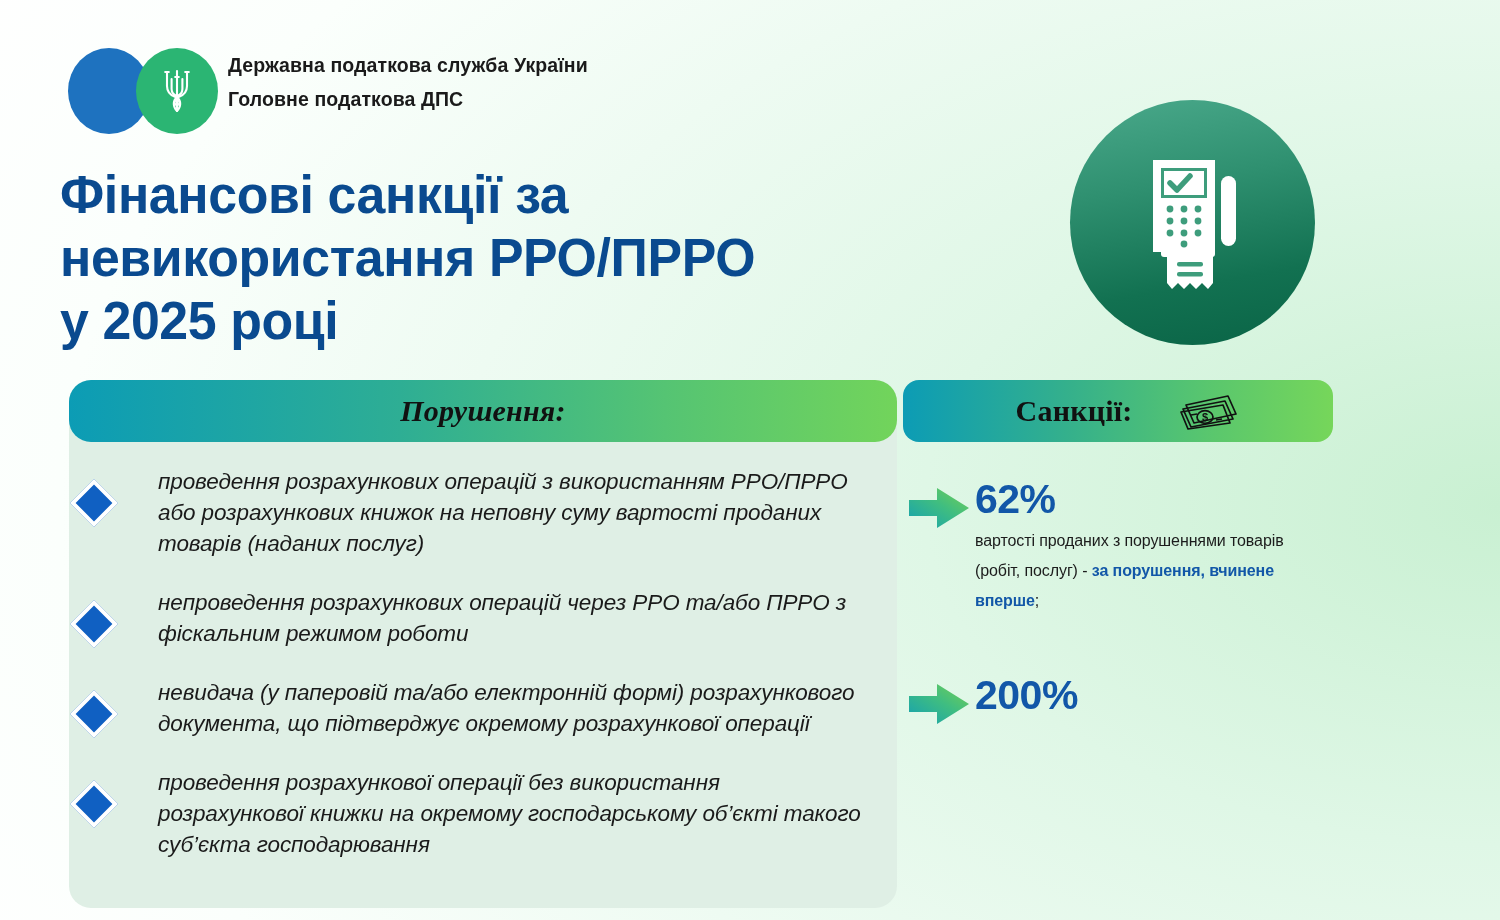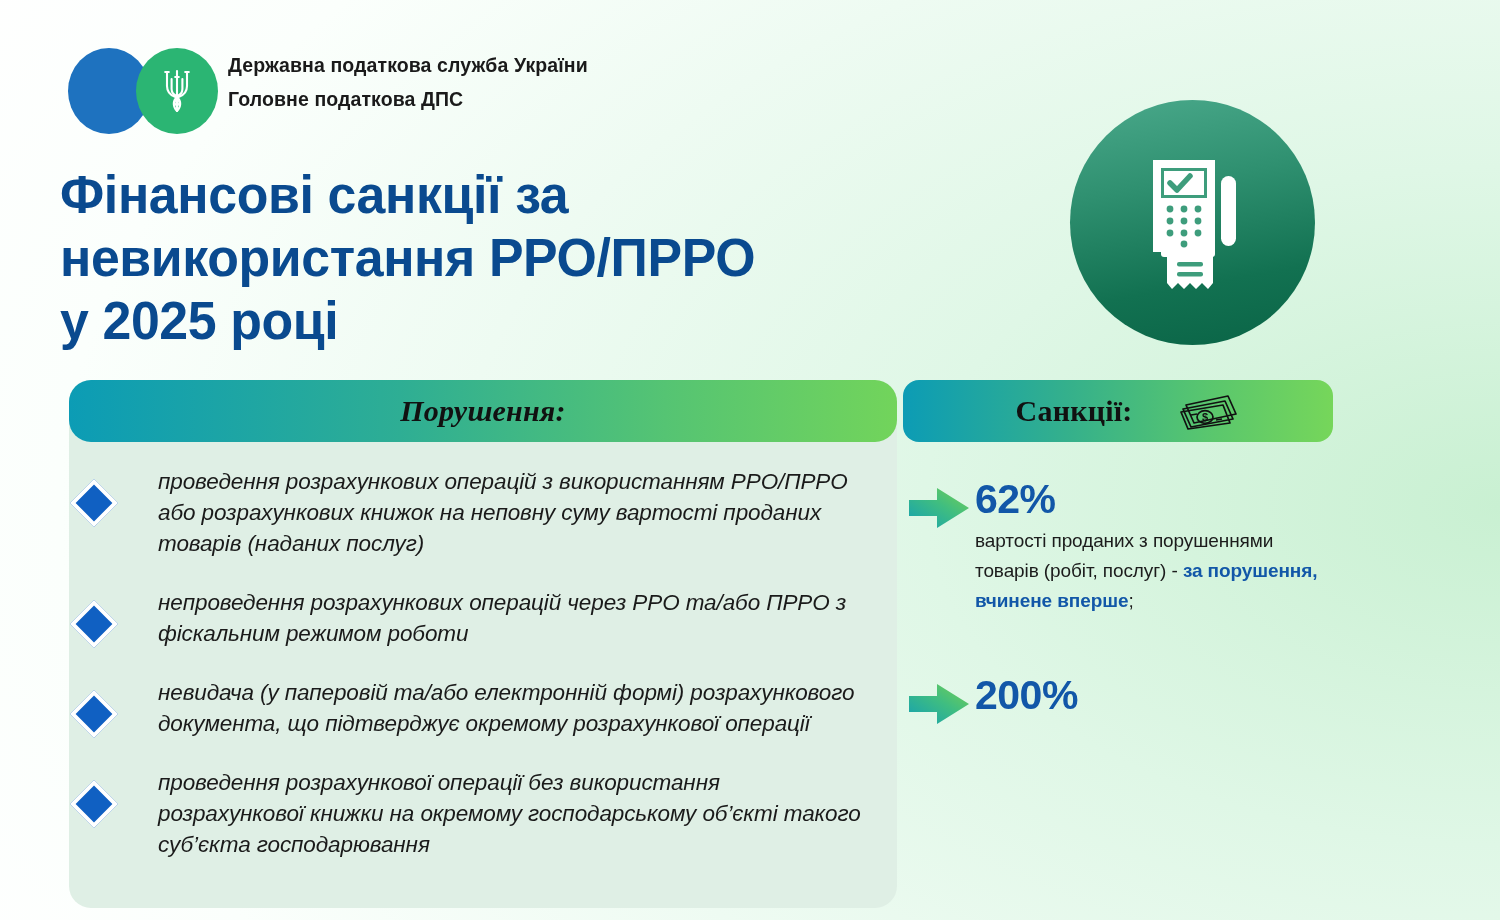--- a/index.html
+++ b/index.html
@@ -203,21 +203,21 @@
   }
   .spercent {
     color: #1257a8;
     font-weight: bold;
     font-size: 41px;
     line-height: 42px;
     letter-spacing: -0.5px;
     margin-bottom: 6px;
   }
   .sdesc {
-    font-size: 19px;
+    font-size: 16px;
     line-height: 30px;
     color: #1c1c1c;
     letter-spacing: -0.1px;
     max-width: 380px;
   }
   .sdesc b {
     color: #1257a8;
     font-weight: bold;
   }
 </style>

